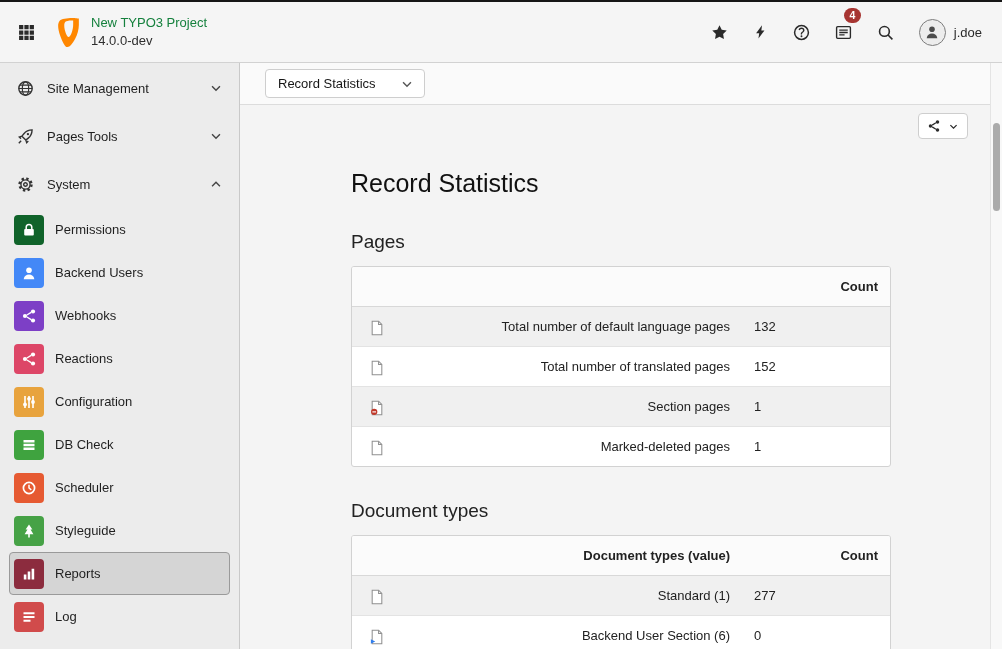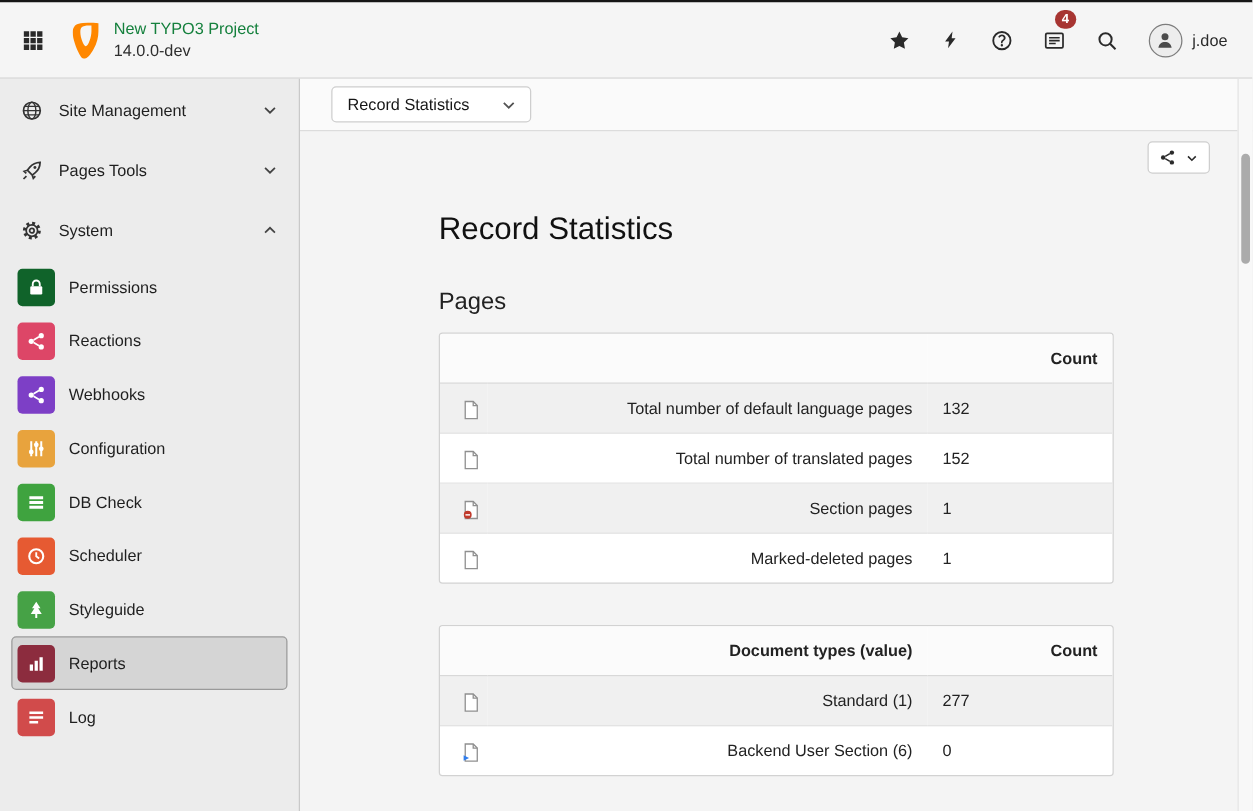--- a/index.html
+++ b/index.html
@@ -192,40 +192,49 @@
           <div class="sb-item">
             <span class="tile" style="background:#10632a">
               <svg viewBox="0 0 16 16" width="16" height="16">
                 <rect x="3.2" y="7" width="9.6" height="6.6" rx="1" fill="currentColor"></rect>
                 <path d="M5.2 7V5.2a2.8 2.8 0 0 1 5.6 0V7" fill="none" stroke="currentColor" stroke-width="1.5"></path>
               </svg>
             </span>
             <span class="sb-label">Permissions</span>
           </div>
           <div class="sb-item">
-            <span class="tile" style="background:#dd4667">
+            <span class="tile" style="background:#4388f7">
+              <svg viewBox="0 0 16 16" width="16" height="16">
+                <circle cx="8" cy="5.3" r="2.8" fill="currentColor"></circle>
+                <path d="M2.7 14.2c.4-3 2.6-4.6 5.3-4.6s4.9 1.6 5.3 4.6z" fill="currentColor"></path>
+              </svg>
+            </span>
+            <span class="sb-label">Backend Users</span>
+          </div>
+          <div class="sb-item">
+            <span class="tile" style="background:#7d3fc6">
               <svg viewBox="0 0 16 16" width="16" height="16">
                 <circle cx="12" cy="3.5" r="2.1" fill="currentColor"></circle>
                 <circle cx="4" cy="8" r="2.1" fill="currentColor"></circle>
                 <circle cx="12" cy="12.5" r="2.1" fill="currentColor"></circle>
                 <path d="M5.9 7 10.2 4.4M5.9 9l4.3 2.6" stroke="currentColor" stroke-width="1.4"></path>
               </svg>
             </span>
-            <span class="sb-label">Reactions</span>
-          </div>
-          <div class="sb-item">
-            <span class="tile" style="background:#7d3fc6">
+            <span class="sb-label">Webhooks</span>
+          </div>
+          <div class="sb-item">
+            <span class="tile" style="background:#dd4667">
               <svg viewBox="0 0 16 16" width="16" height="16">
                 <circle cx="12" cy="3.5" r="2.1" fill="currentColor"></circle>
                 <circle cx="4" cy="8" r="2.1" fill="currentColor"></circle>
                 <circle cx="12" cy="12.5" r="2.1" fill="currentColor"></circle>
                 <path d="M5.9 7 10.2 4.4M5.9 9l4.3 2.6" stroke="currentColor" stroke-width="1.4"></path>
               </svg>
             </span>
-            <span class="sb-label">Webhooks</span>
+            <span class="sb-label">Reactions</span>
           </div>
           <div class="sb-item">
             <span class="tile" style="background:#e8a33d">
               <svg viewBox="0 0 16 16" width="16" height="16">
                 <path stroke="currentColor" stroke-width="1.6" d="M4 2v12M8 2v12M12 2v12"></path>
                 <circle cx="4" cy="10.5" r="1.9" fill="currentColor"></circle>
                 <circle cx="8" cy="4.8" r="1.9" fill="currentColor"></circle>
                 <circle cx="12" cy="8" r="1.9" fill="currentColor"></circle>
               </svg>
             </span>
@@ -368,20 +377,21 @@
                           </span>
                         </td>
                         <td class="c-label">Marked-deleted pages</td>
                         <td class="c-count">1</td>
                       </tr>
                     </tbody>
                   </table>
                 </div>
               </section>
               <section class="report-section">
+                <h2 class="sec-heading">Document types</h2>
                 <div class="table-card">
                   <table>
                     <thead>
                       <tr>
                         <th class="c-main" colspan="2">Document types (value)</th>
                         <th class="c-count">Count</th>
                       </tr>
                     </thead>
                     <tbody>
                       <tr>

